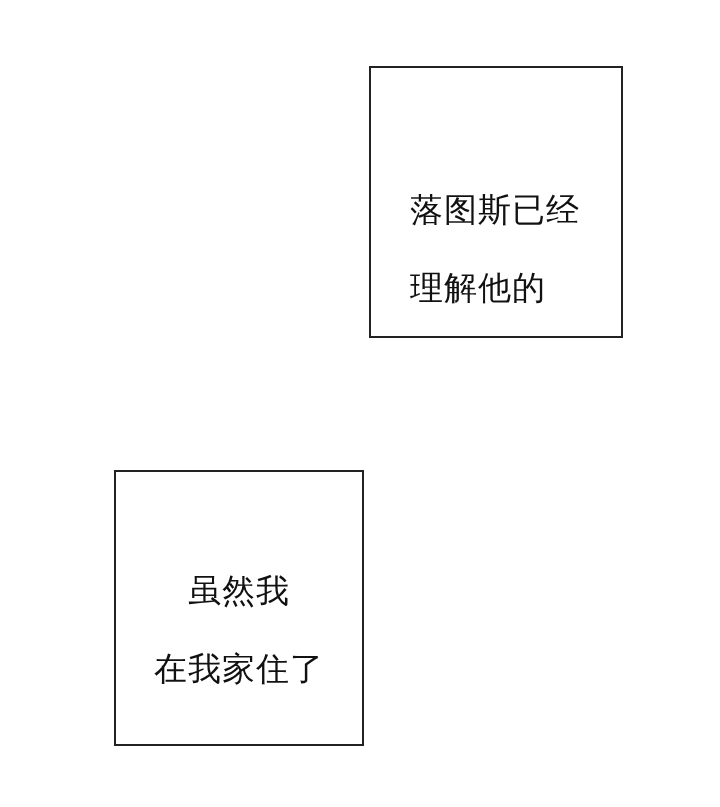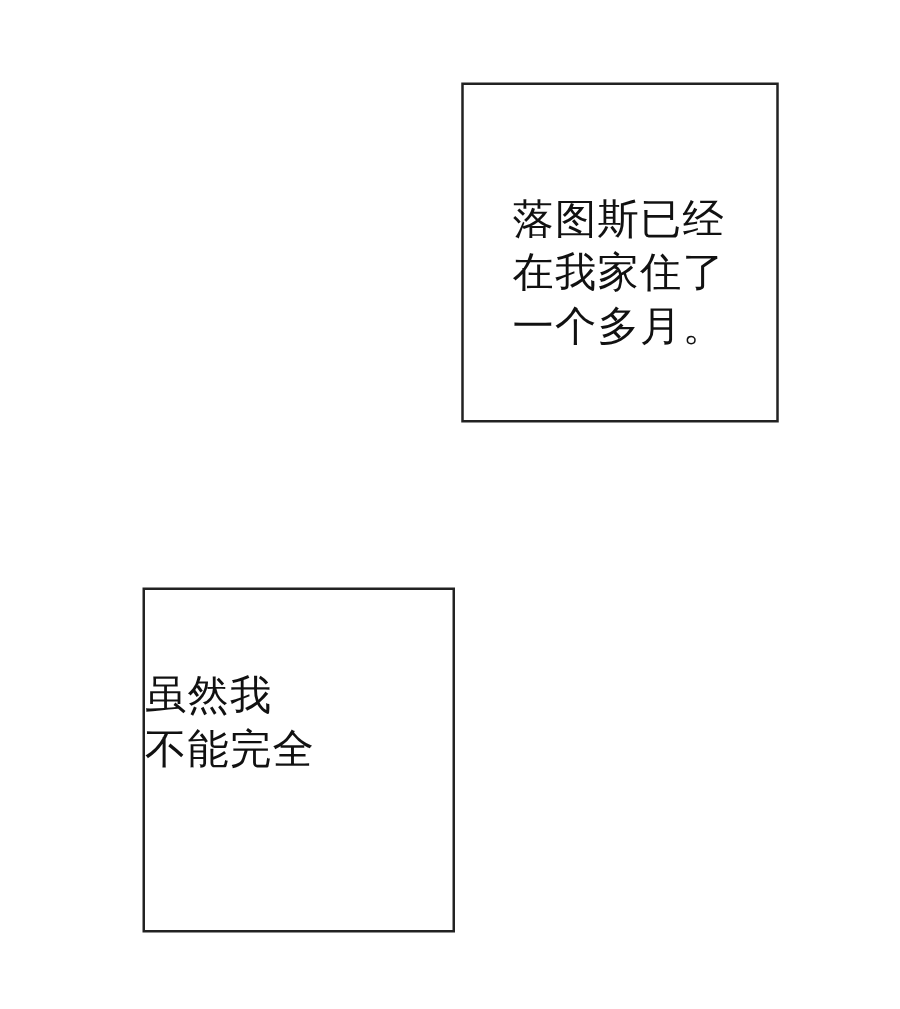--- a/index.html
+++ b/index.html
@@ -27,51 +27,52 @@
       margin: 0;
       color: #111111;
       font-size: 33px;
       line-height: 43px;
       font-weight: normal;
       letter-spacing: 1px;
     }
     .caption-line {
       display: block;
       white-space: nowrap;
+      margin-top: 35px;
     }
     #box1 {
       left: 369px;
       top: 66px;
       width: 254px;
       height: 272px;
     }
     #box1 .caption-text {
       top: 85px;
       left: 39px;
       text-align: left;
     }
     #box2 {
       left: 114px;
       top: 470px;
       width: 250px;
       height: 276px;
     }
     #box2 .caption-text {
       top: 62px;
+      text-align: center;
     }
   </style>
 </head>
 <body>
 
 <div id="box1" class="caption-box">
   <p class="caption-text">
     <span class="caption-line">落图斯已经</span>
-    <span class="caption-line">在我家住了</span>
-    <span class="caption-line">一个多月。</span>
+    <span class="caption-line">理解他的</span>
   </p>
 </div>
 
 <div id="box2" class="caption-box">
   <p class="caption-text">
     <span class="caption-line">虽然我</span>
-    <span class="caption-line">不能完全</span>
+    <span class="caption-line">在我家住了</span>
   </p>
 </div>
 
 </body></html>

